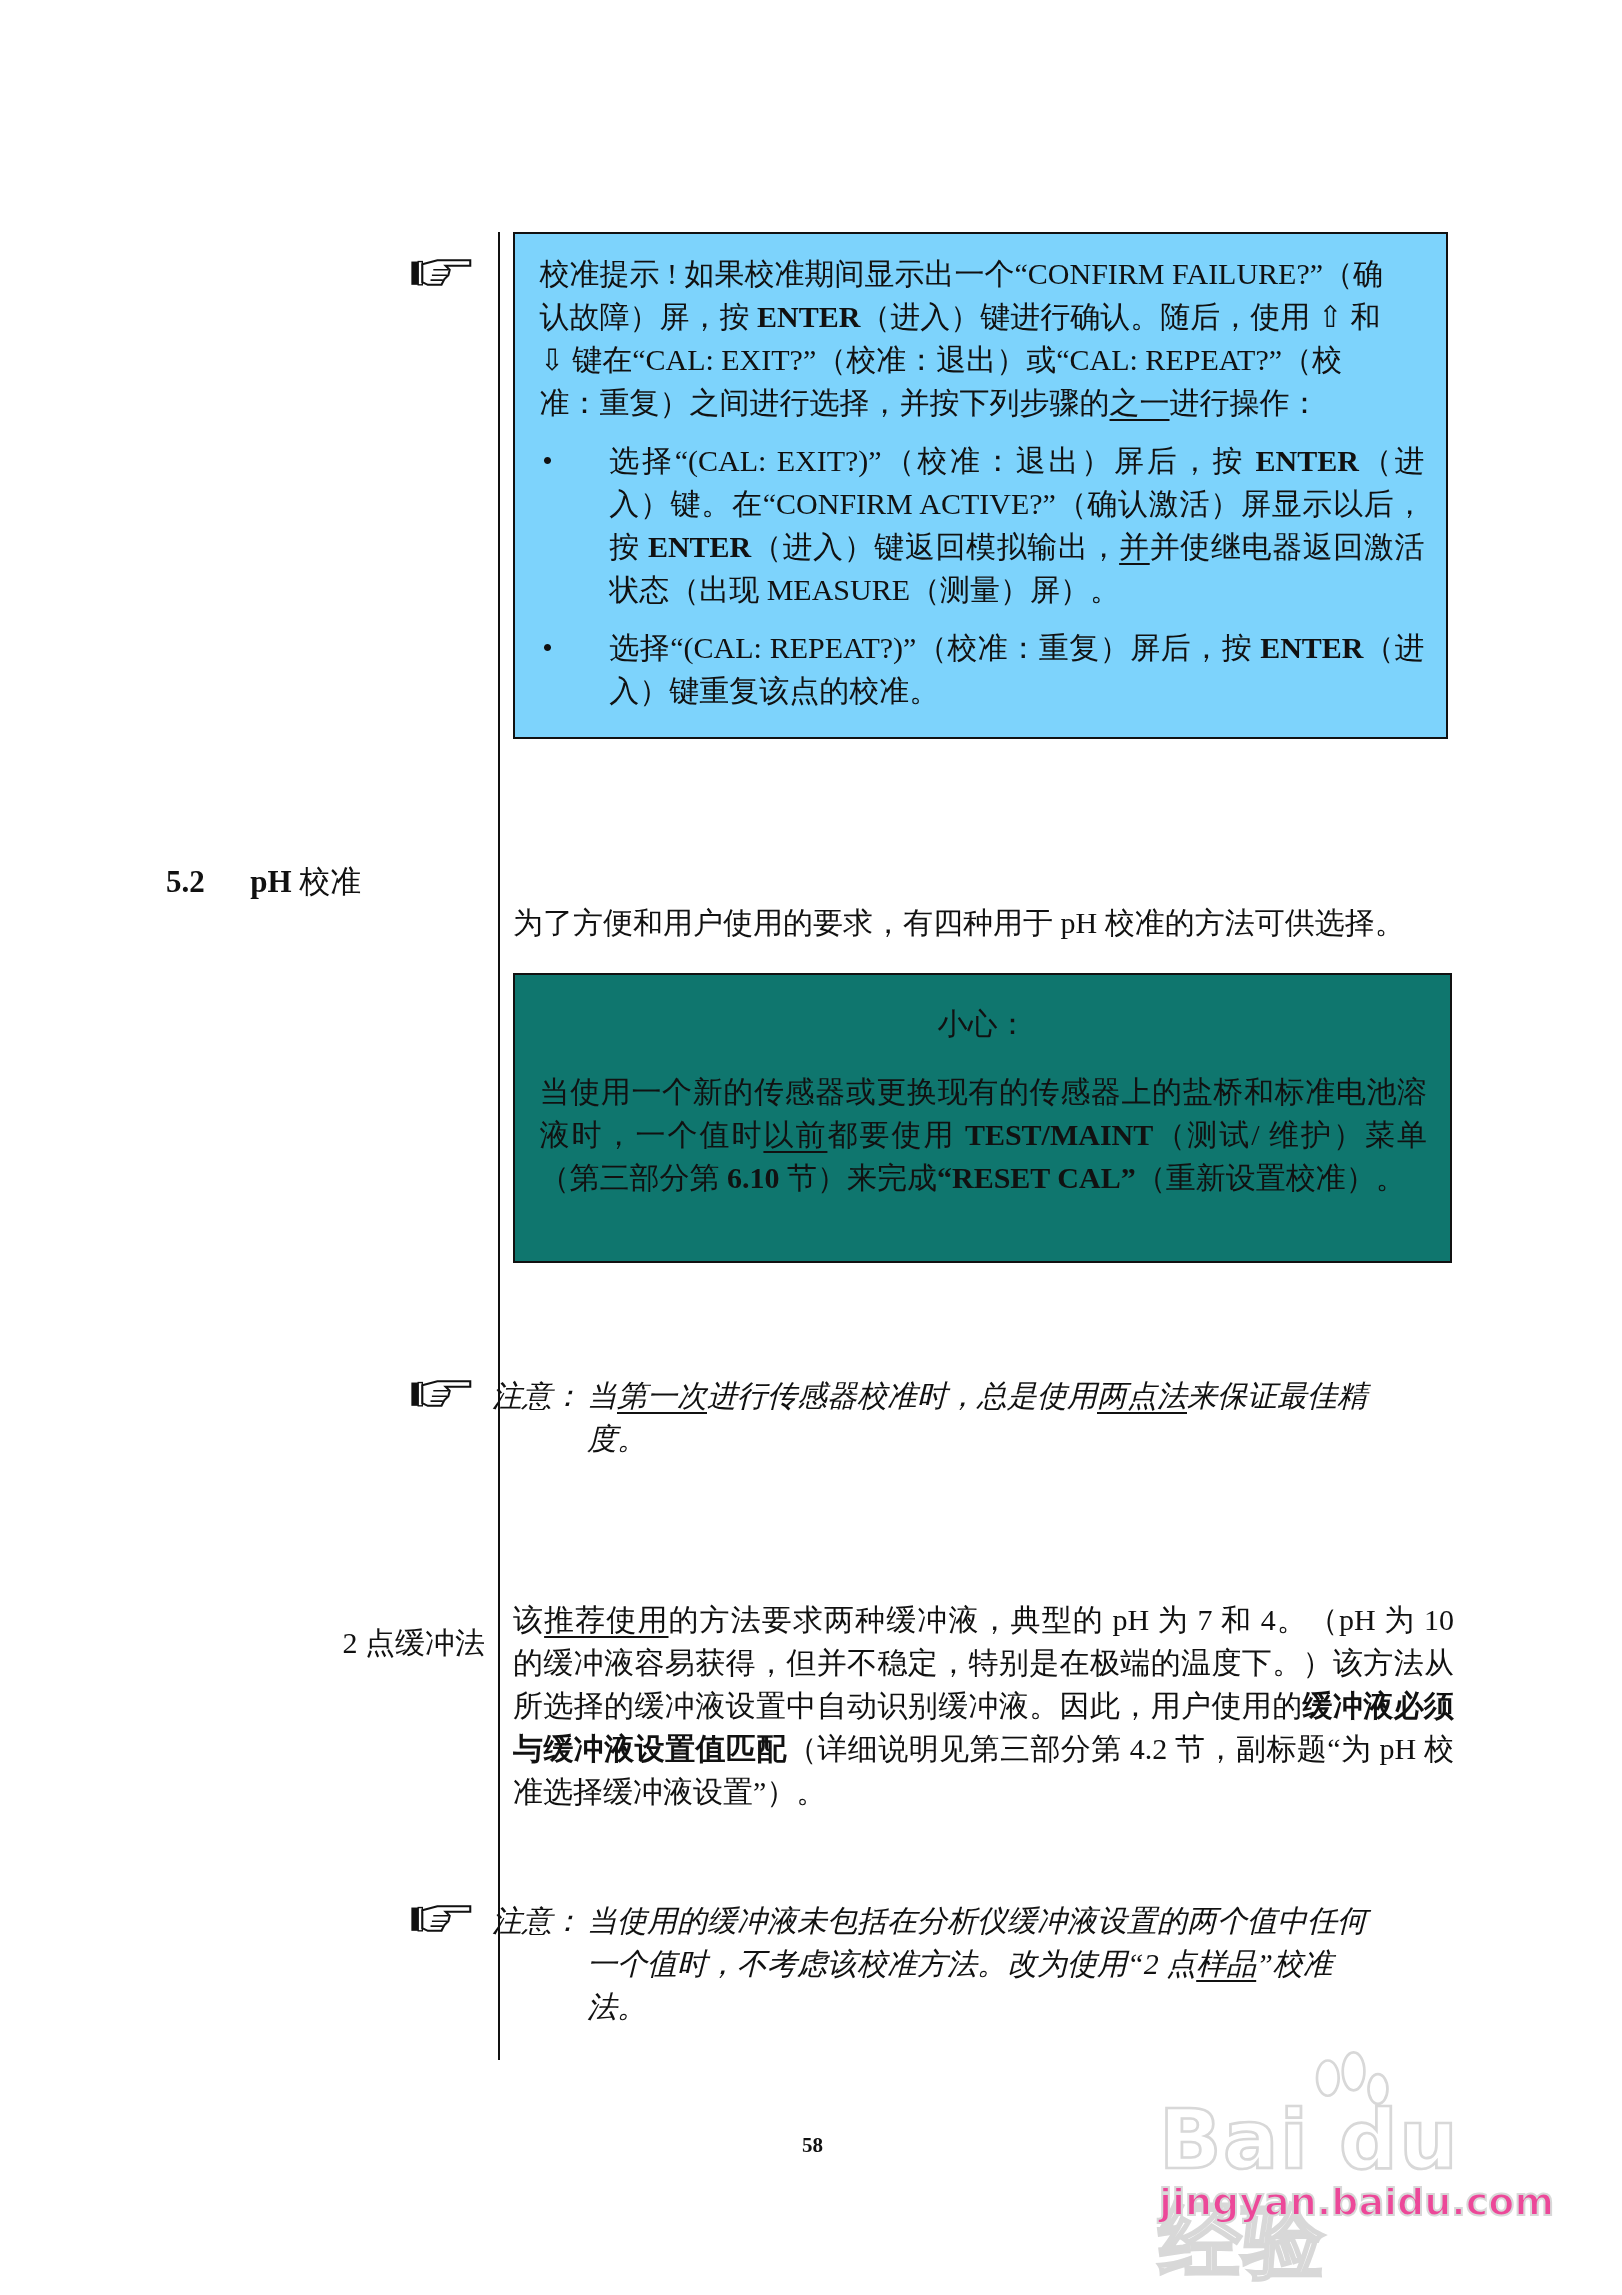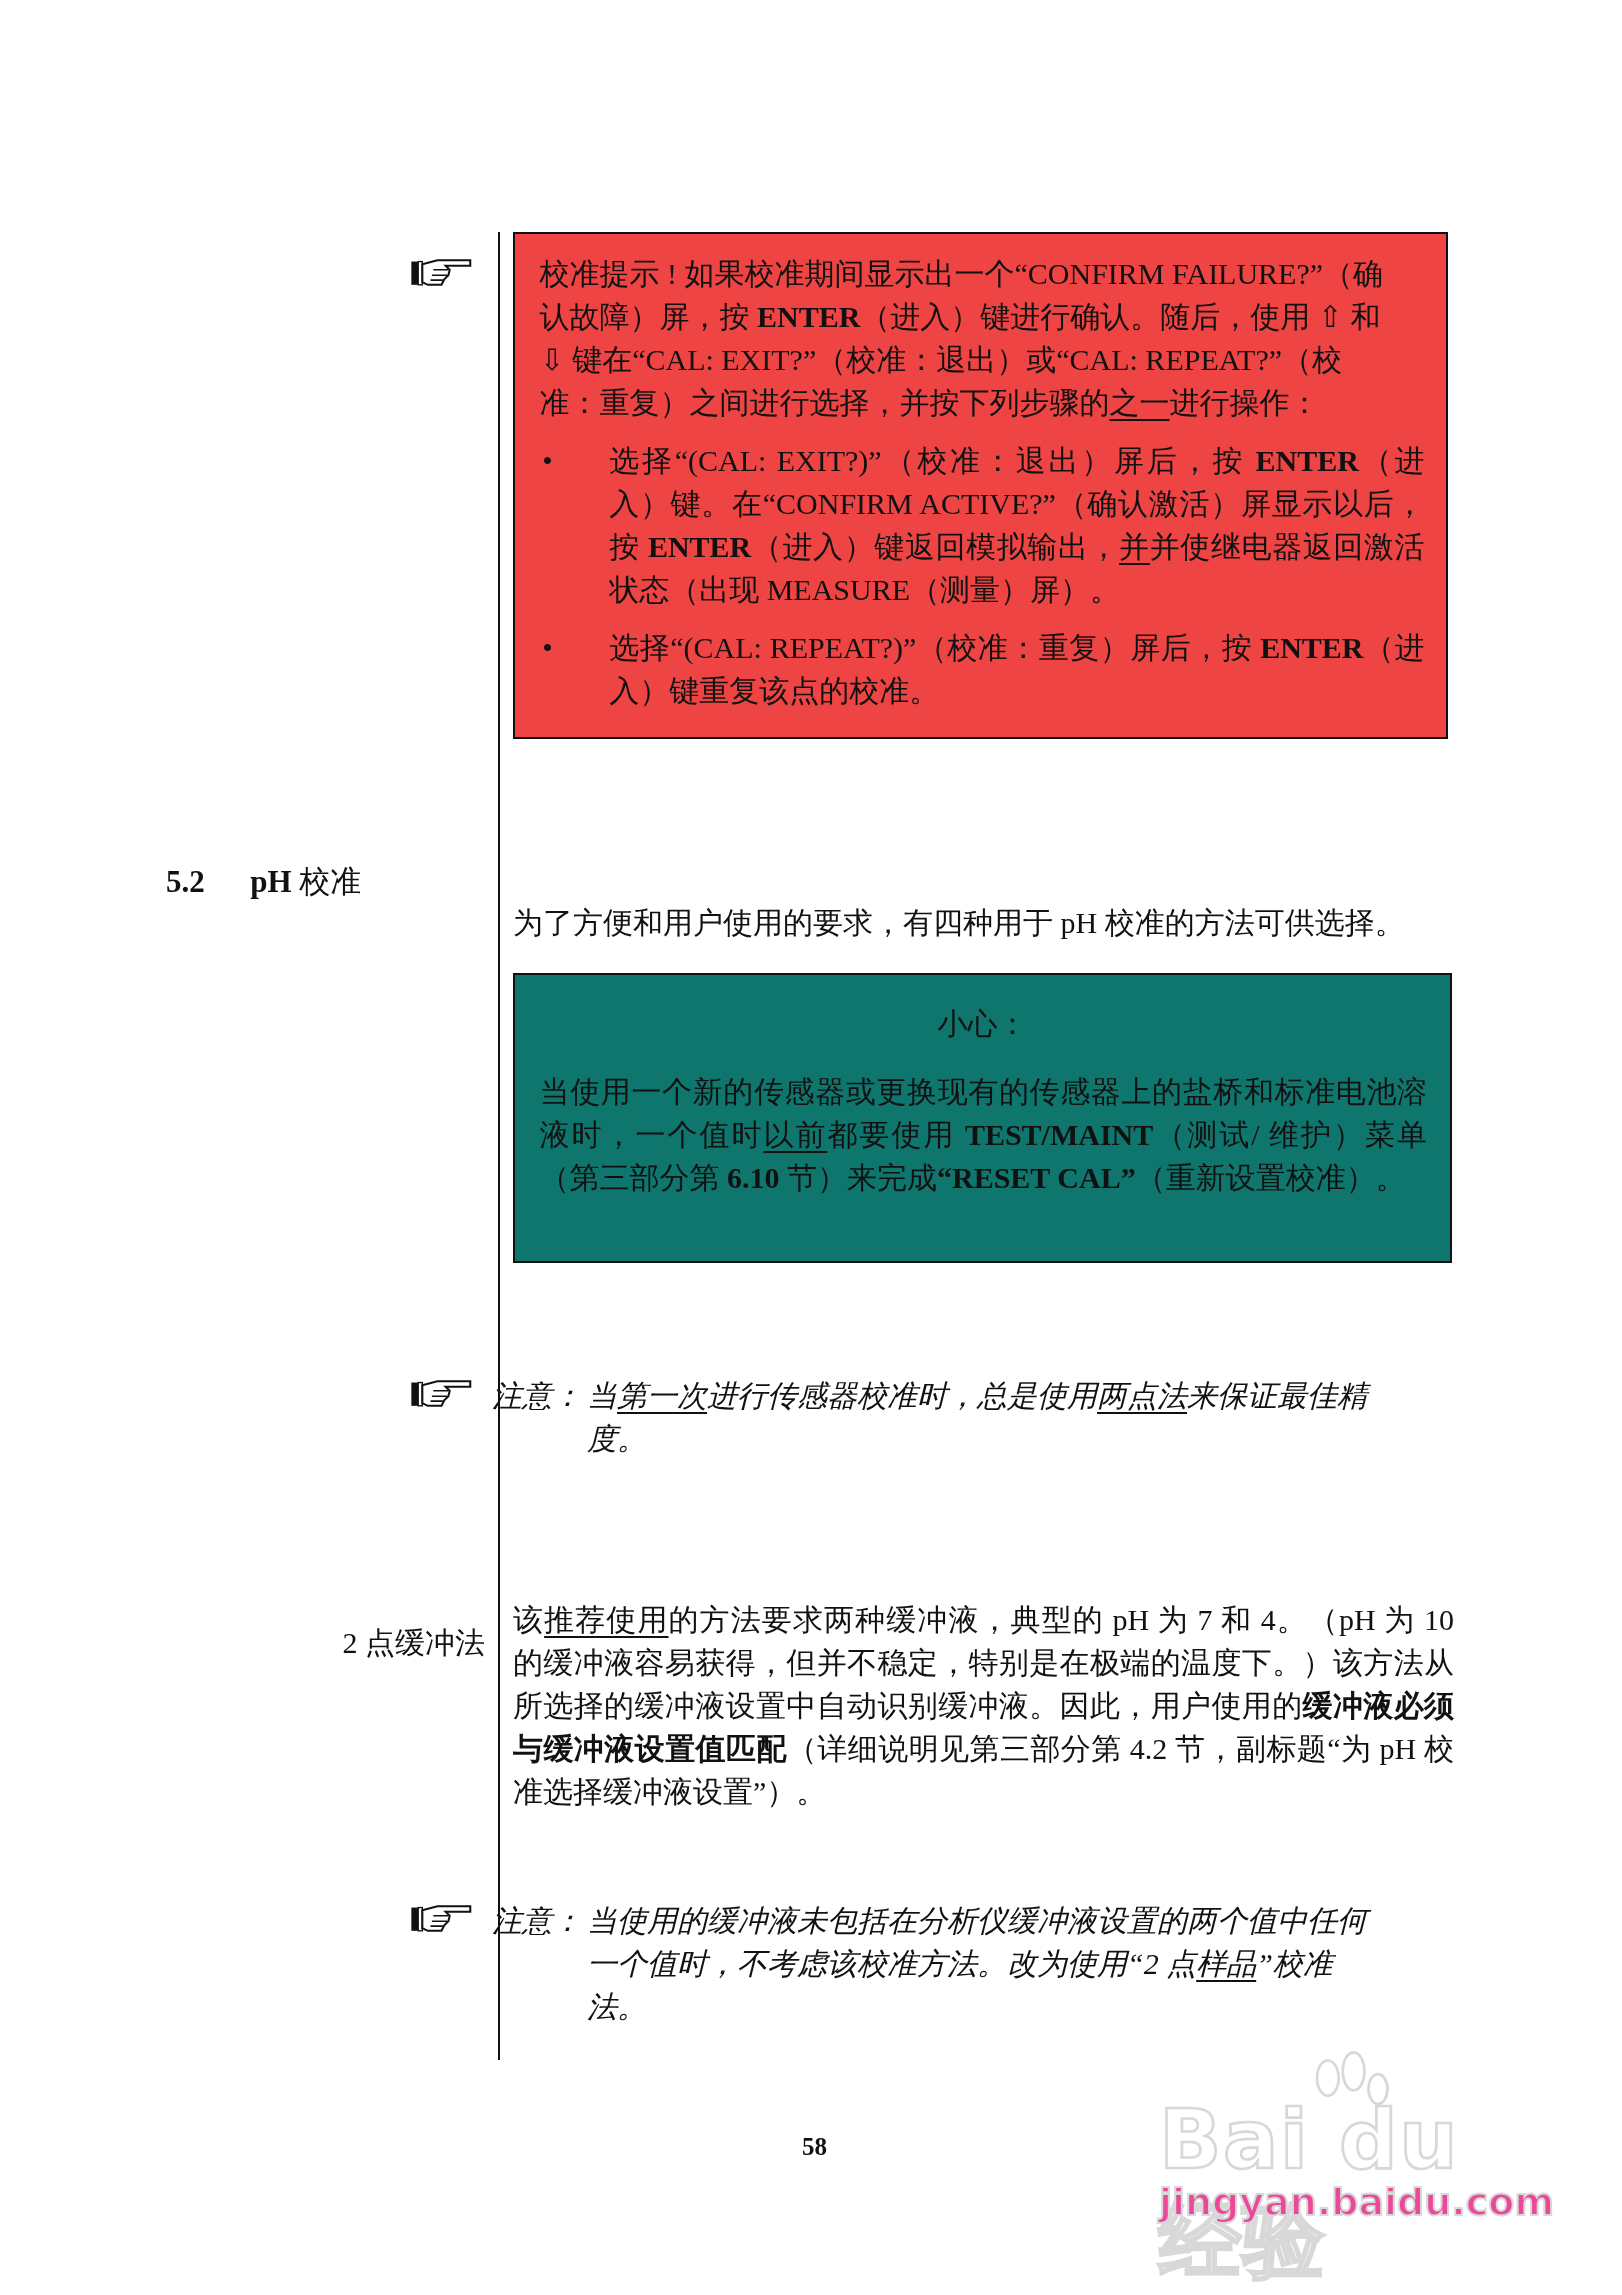--- a/index.html
+++ b/index.html
@@ -3,36 +3,36 @@
 <meta charset="utf-8">
 <style>
   html, body { margin:0; padding:0; background:#ffffff; }
   body { width:1622px; height:2295px; position:relative; overflow:hidden;
          font-family:"Liberation Serif","DejaVu Serif",serif; color:#111; }
   .abs { position:absolute; }
   .rule { position:absolute; left:498px; top:232px; width:2px; height:1828px; background:#111; }
   .hand { position:absolute; width:63px; height:33px; }
   .txt { font-size:30px; line-height:43px; }
   .gray-box { position:absolute; left:513px; top:232px; width:935px; height:507px;
-              background:#ef4444; border:2px solid #111; box-sizing:border-box; }
+              background:#7dd3fc; border:2px solid #111; box-sizing:border-box; }
   .gray-inner { position:absolute; left:24.5px; top:17.7px; width:885px; }
   .b { font-weight:bold; }
   .u { text-decoration:underline; text-decoration-thickness:2px; text-underline-offset:5.5px; }
   .bullet-row { display:flex; margin-top:15px; }
   .bullet-dot { width:67px; flex:none; padding-left:2.7px; }
   .bullet-text { flex:1; }
   .caution-box { position:absolute; left:513px; top:973px; width:939px; height:290px;
                  border:2px solid #111; box-sizing:border-box; background:#0f766e; }
   .caution-title { position:absolute; left:0; right:0; top:27px; text-align:center; }
   .caution-body { position:absolute; left:24.5px; right:23px; top:95px; text-align:justify; }
   .note { position:absolute; left:492px; width:941px; font-style:italic; }
   .note-label { display:inline-block; width:95px; }
   .note-cont { padding-left:95px; }
   .heading { position:absolute; left:166px; top:860px; font-size:31px; line-height:43px; }
-  .pagenum { position:absolute; left:802px; top:2133px; font-size:25px; font-weight:bold; }
+  .pagenum { position:absolute; left:802px; top:2133px; font-size:21px; font-weight:bold; }
   .watermark { position:absolute; left:1159px; top:2051px; width:382px; height:177px; color:#e4e4e4; }
   .wm-brand { position:absolute; left:0; top:41px; font-family:"DejaVu Sans",sans-serif; font-weight:bold;
               font-size:82px; letter-spacing:1.4px; color:#ffffff;
               -webkit-text-stroke:2.7px #d8d8d8; }
   .wm-url { position:absolute; left:0; top:129px; font-family:"DejaVu Sans",sans-serif; font-weight:bold;
             font-size:38px; color:#ec4899; -webkit-text-stroke:2px #d8d8d8; }
 </style>
 </head>
 <body>
 

